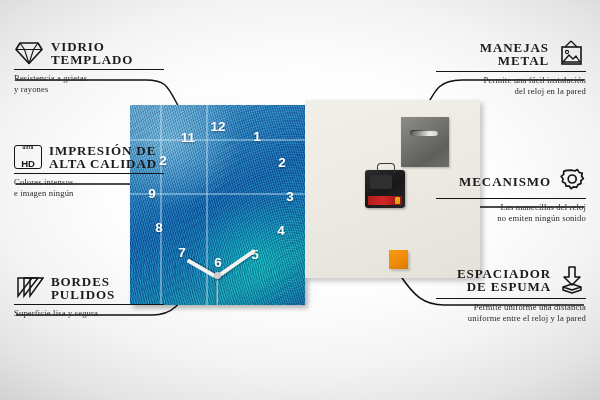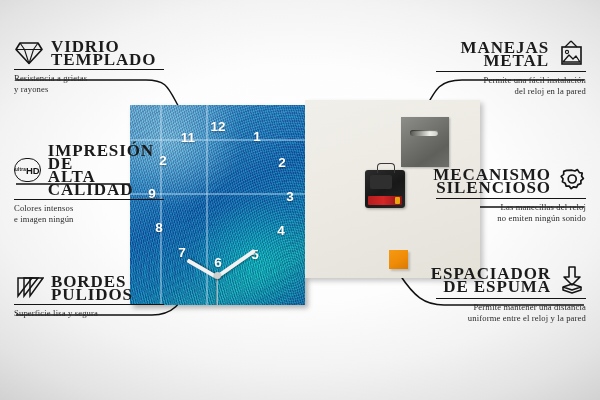--- a/index.html
+++ b/index.html
@@ -17,39 +17,39 @@
   
   #wires{position:absolute;inset:0;width:600px;height:400px;}
 
   
   .callout{position:absolute;}
   .co-head{display:flex;align-items:center;gap:7px;}
   .co-left .co-head{justify-content:flex-start;}
   .co-right .co-head{justify-content:flex-end;}
   .co-title{
     font-family:"Liberation Serif",serif;
-    font-weight:700;font-size:17px;letter-spacing:.9px;
+    font-weight:700;font-size:13px;letter-spacing:.9px;
     color:#1b1b1b;line-height:13px;text-transform:uppercase;
   }
   .co-left .co-title{text-align:left;}
   .co-right .co-title{text-align:right;}
   .co-rule{height:1.4px;background:#141414;margin-top:3px;}
   .co-desc{
     font-family:"Liberation Serif",serif;
     font-size:8.6px;color:#2a2a2a;line-height:10.6px;margin-top:3px;
     letter-spacing:.15px;
   }
   .co-left .co-desc{text-align:left;}
   .co-right .co-desc{text-align:right;}
   .ico{flex:0 0 auto;display:block;}
 
   
   .hdbox{
-    width:26px;height:22px;border:1.6px solid #141414;border-radius:12px;
-    display:flex;flex-direction:row;align-items:center;justify-content:flex-start;
+    width:26px;height:22px;border:1.6px solid #141414;border-radius:3px;
+    display:flex;flex-direction:column;align-items:center;justify-content:space-between;
     line-height:1;
   }
   .hd-ultra{font-family:"Liberation Sans",sans-serif;font-size:4.6px;font-weight:700;color:#141414;letter-spacing:.2px;}
   .hd-hd{font-family:"Liberation Sans",sans-serif;font-size:9.5px;font-weight:700;color:#141414;margin-top:.5px;}
 
   
   #clock{
     position:absolute;left:130px;top:105px;width:175px;height:200px;
     overflow:hidden;
     box-shadow:3px 3px 5px rgba(0,0,0,.30);
@@ -272,21 +272,20 @@
     <div class="co-desc">
       <div>Permite una fácil instalación</div>
       <div>del reloj en la pared</div>
     </div>
   </div>
 
   <div class="callout co-right" style="left:436px;top:167px;width:150px;">
     <div class="co-head">
       <div class="co-title">
         <div>MECANISMO</div>
-        <div>SILENCIOSO</div>
       </div>
       <svg class="ico" width="28" height="28" viewBox="0 0 28 28">
         <path d="M14 3.2 L17 4 L19.4 2.6 L21.4 5.6 L24.2 6 L23.6 9.2 L25.4 11.6 L22.9 13.6 L22.9 16.6 L20 17.6 L18.6 20.4 L15.6 19.8 L13.2 21.6 L11.2 19.1 L8.2 19.1 L7.2 16.2 L4.4 14.8 L5 11.8 L3.2 9.4 L5.7 7.4 L5.7 4.4 L8.6 3.4 Z" fill="none" stroke="#141414" stroke-width="1.7" stroke-linejoin="round"></path>
         <circle cx="14.2" cy="12" r="4" fill="none" stroke="#141414" stroke-width="1.7"></circle>
       </svg>
     </div>
     <div class="co-rule" style="width:150px;"></div>
     <div class="co-desc">
       <div>Las manecillas del reloj</div>
       <div>no emiten ningún sonido</div>
@@ -300,18 +299,18 @@
         <div>DE ESPUMA</div>
       </div>
       <svg class="ico" width="28" height="30" viewBox="0 0 28 30">
         <path d="M11 2 H17 V12 H22 L14 20 L6 12 H11 Z" fill="none" stroke="#141414" stroke-width="1.6" stroke-linejoin="round"></path>
         <path d="M5 22 L14 19 L23 22 L14 25 Z" fill="none" stroke="#141414" stroke-width="1.5" stroke-linejoin="round"></path>
         <path d="M5 22 V25 L14 28 L23 25 V22" fill="none" stroke="#141414" stroke-width="1.5" stroke-linejoin="round"></path>
       </svg>
     </div>
     <div class="co-rule" style="width:150px;"></div>
     <div class="co-desc">
-      <div>Permite mantener una distancia</div>
+      <div>Permite uniforme una distancia</div>
       <div>uniforme entre el reloj y la pared</div>
     </div>
   </div>
 
 </div>
 
 </body></html>

